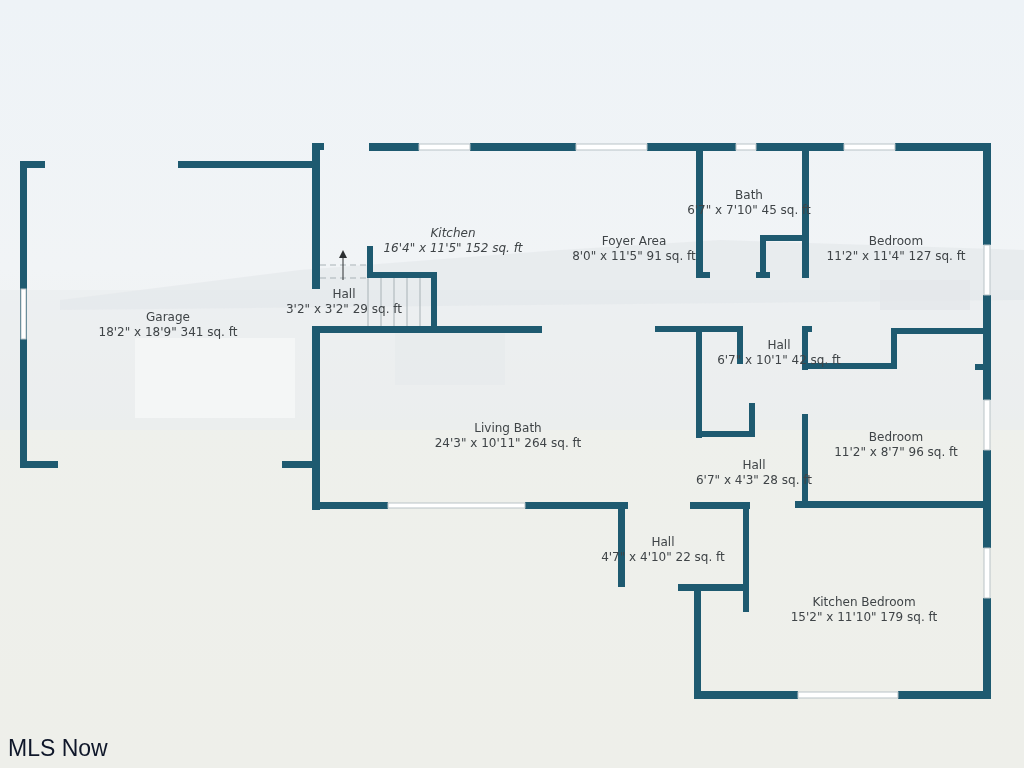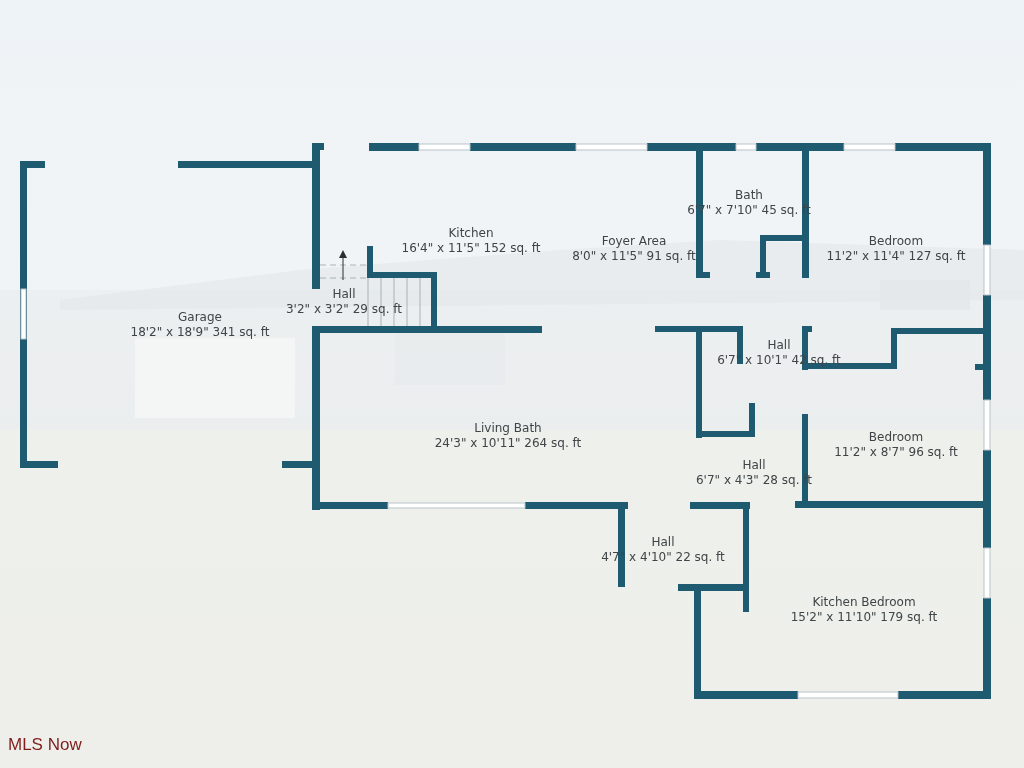--- a/index.html
+++ b/index.html
@@ -12,21 +12,21 @@
     .plan { position: absolute; left: 0; top: 0; width: 1024px; height: 768px; }
     .label {
       position: absolute; transform: translateX(-50%);
       text-align: center; color: #3f4447; font-size: 12px; line-height: 15px;
       white-space: nowrap;
     }
     .label .name { display: block; }
     .label .dims { display: block; }
     .watermark {
       position: absolute; left: 8px; top: 735px;
-      font-family: "Liberation Sans", sans-serif; font-size: 17px; color: #7f1d1d;
+      font-family: "Liberation Sans", sans-serif; font-size: 23px; color: #0f172a;
     }
   </style>
 </head>
 <body>
 
 <div class="bg-photo">
   <svg width="1024" height="768" xmlns="http://www.w3.org/2000/svg">
     <rect x="0" y="290" width="1024" height="140" fill="#e9ecee" opacity="0.6"></rect>
     <polygon points="60,300 300,270 560,250 720,240 1024,250 1024,300 60,310" fill="#e4e8eb" opacity="0.7"></polygon>
     <rect x="135" y="338" width="160" height="80" fill="#f6f7f7" opacity="0.8"></rect>
@@ -115,25 +115,25 @@
     <line x1="407" y1="278" x2="407" y2="326"></line>
     <line x1="420" y1="278" x2="420" y2="326"></line>
     <line x1="320" y1="278" x2="367" y2="278" stroke-dasharray="6,4"></line>
     <line x1="320" y1="265" x2="367" y2="265" stroke-dasharray="6,4"></line>
     <line x1="343" y1="252" x2="343" y2="280" stroke="#2c2f31"></line>
     <polygon points="339,258 343,250 347,258" fill="#2c2f31" stroke="none"></polygon>
   </g>
 </svg>
 
 <div>
-  <div class="label" style="left:168px;top:310px;margin-left:32px;">
+  <div class="label" style="left:168px;top:310px;">
     <span class="name">Garage</span>
     <span class="dims">18'2" x 18'9" 341 sq. ft</span>
   </div>
-  <div class="label" style="left:471px;top:226px;">
+  <div class="label" style="left:453px;top:226px;font-style:italic;">
     <span class="name">Kitchen</span>
     <span class="dims">16'4" x 11'5" 152 sq. ft</span>
   </div>
   <div class="label" style="left:634px;top:234px;">
     <span class="name">Foyer Area</span>
     <span class="dims">8'0" x 11'5" 91 sq. ft</span>
   </div>
   <div class="label" style="left:344px;top:287px;">
     <span class="name">Hall</span>
     <span class="dims">3'2" x 3'2" 29 sq. ft</span>

